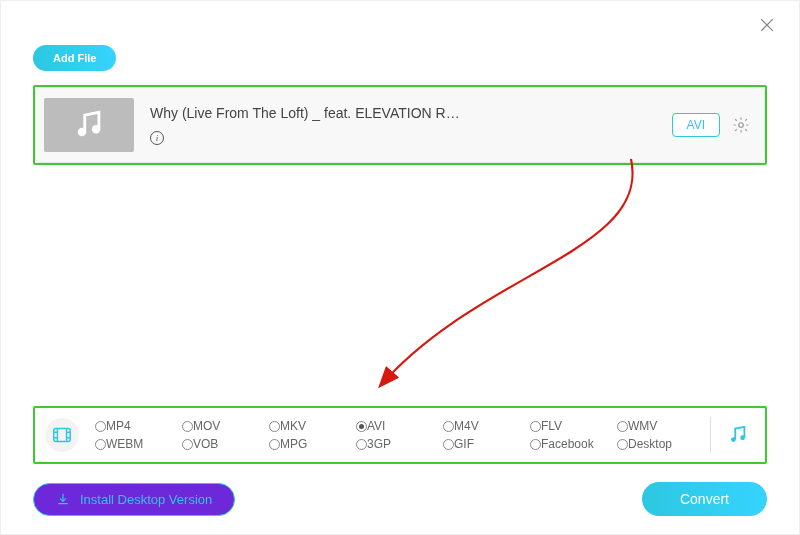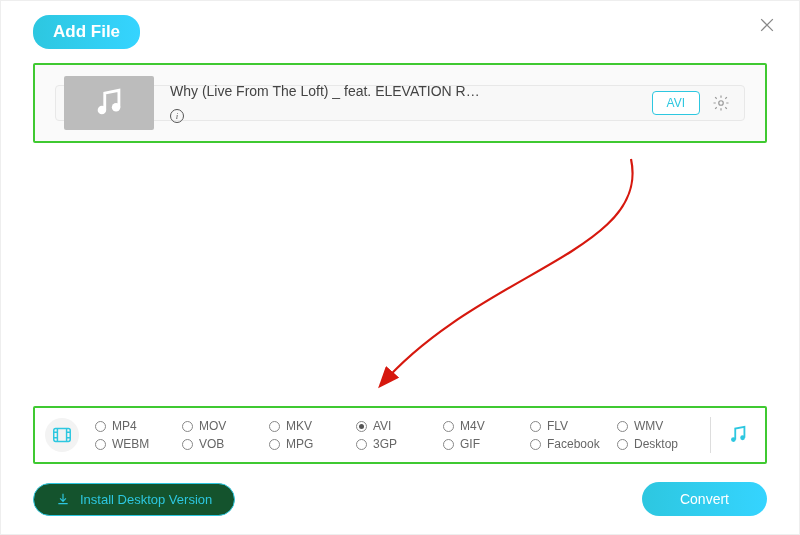--- a/index.html
+++ b/index.html
@@ -27,30 +27,30 @@
       cursor: pointer;
       color: #888;
     }
     .close-btn svg { width: 100%; height: 100%; }
     .add-file-btn {
       background: linear-gradient(90deg, #2dc7e0 0%, #35d4ff 100%);
       color: #fff;
       border: none;
       border-radius: 16px;
       padding: 7px 20px;
-      font-size: 17px;
+      font-size: 11px;
       font-weight: 600;
       cursor: pointer;
-      margin-top: 2px;
+      margin-top: 32px;
       margin-bottom: 14px;
     }
     .file-row {
       border: 2px solid #3fc931;
       border-radius: 2px;
-      padding: 20px;
+      padding: 0;
       display: flex;
       align-items: center;
       background: #fafafa;
       height: 80px;
     }
     .file-inner {
       display: flex;
       align-items: center;
       width: 100%;
       background: #f8f8f8;
@@ -158,21 +158,20 @@
       flex: 1;
       display: grid;
       grid-template-columns: repeat(7, 1fr);
       grid-template-rows: repeat(2, 1fr);
       gap: 4px 4px;
       align-items: center;
     }
     .format-radio {
       display: flex;
       align-items: center;
-      gap: 6px;
       font-size: 12px;
       color: #666;
       cursor: pointer;
       white-space: nowrap;
     }
     .radio-circle {
       width: 11px;
       height: 11px;
       border: 1.3px solid #888;
       border-radius: 50%;
@@ -200,21 +199,21 @@
       left: 32px;
       right: 32px;
       bottom: 18px;
       display: flex;
       justify-content: space-between;
       align-items: center;
     }
     .install-btn {
       border: 1px solid #2dc7e0;
       color: #2dc7e0;
-      background: #14532d;
+      background: #6d28d9;
       border-radius: 18px;
       padding: 8px 22px;
       font-size: 13px;
       cursor: pointer;
       display: flex;
       align-items: center;
       gap: 10px;
     }
     .install-btn svg { width: 14px; height: 14px; }
     .convert-btn {

